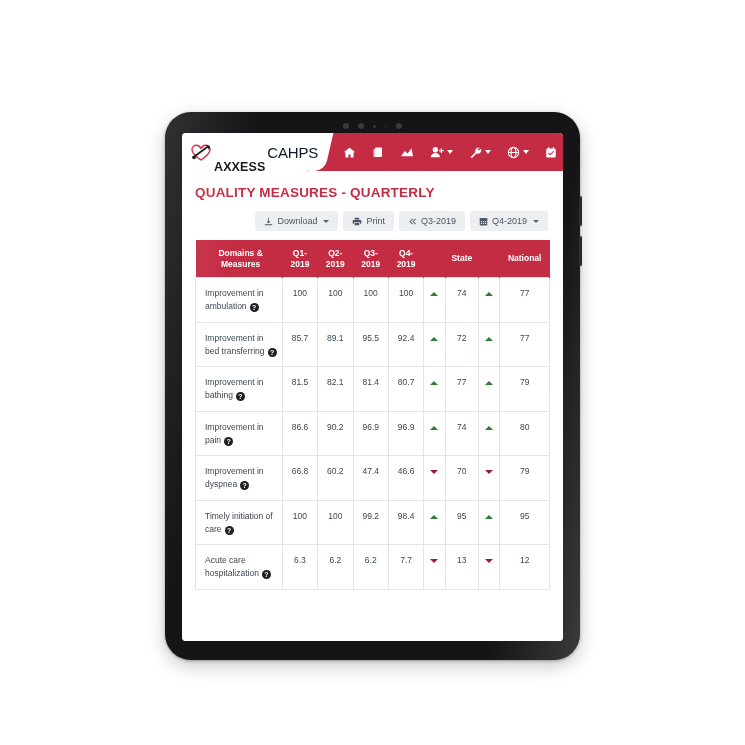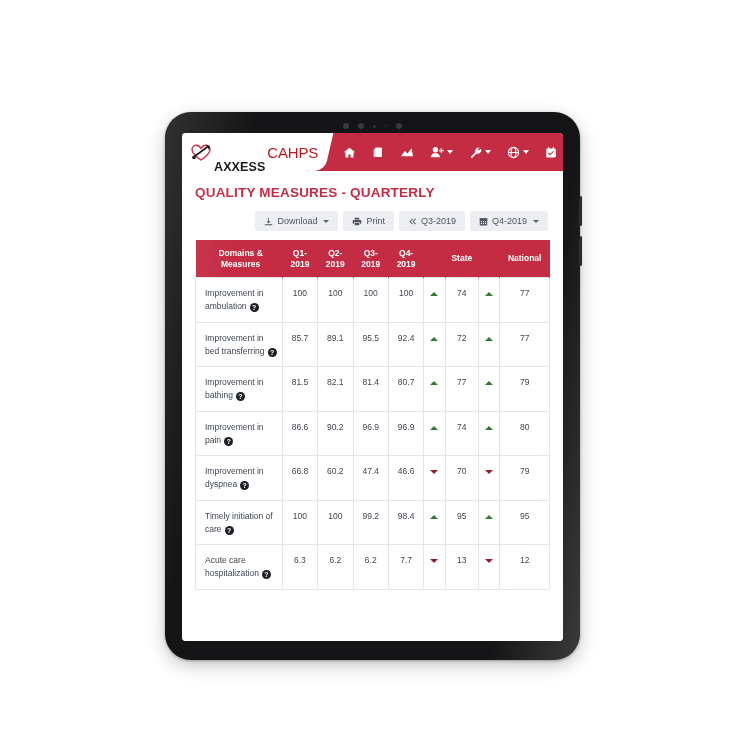--- a/index.html
+++ b/index.html
@@ -103,21 +103,21 @@
     top: 0;
     width: 16px;
     height: 38px;
     background: #ffffff;
     transform: skewX(-13deg);
     border-bottom-right-radius: 10px;
   }
   .logo-wrap { display: flex; align-items: center; gap: 2px; position: relative; z-index: 2; }
   .logo-mark { width: 21px; height: 17px; flex: none; }
   .logo-axxess { color: #1b1b1b; font-size: 12.5px; font-weight: 700; letter-spacing: 0.1px; margin-top: 29px; }
-  .logo-cahps { color: #b91c1c; font-size: 15px; font-weight: 400; letter-spacing: -0.2px; }
+  .logo-cahps { color: #0f172a; font-size: 15px; font-weight: 400; letter-spacing: -0.2px; }
 
   .nav-icons {
     display: flex;
     align-items: center;
     flex: 1;
     padding-left: 14px;
     gap: 0px;
   }
   .nav-item {
     display: flex;

